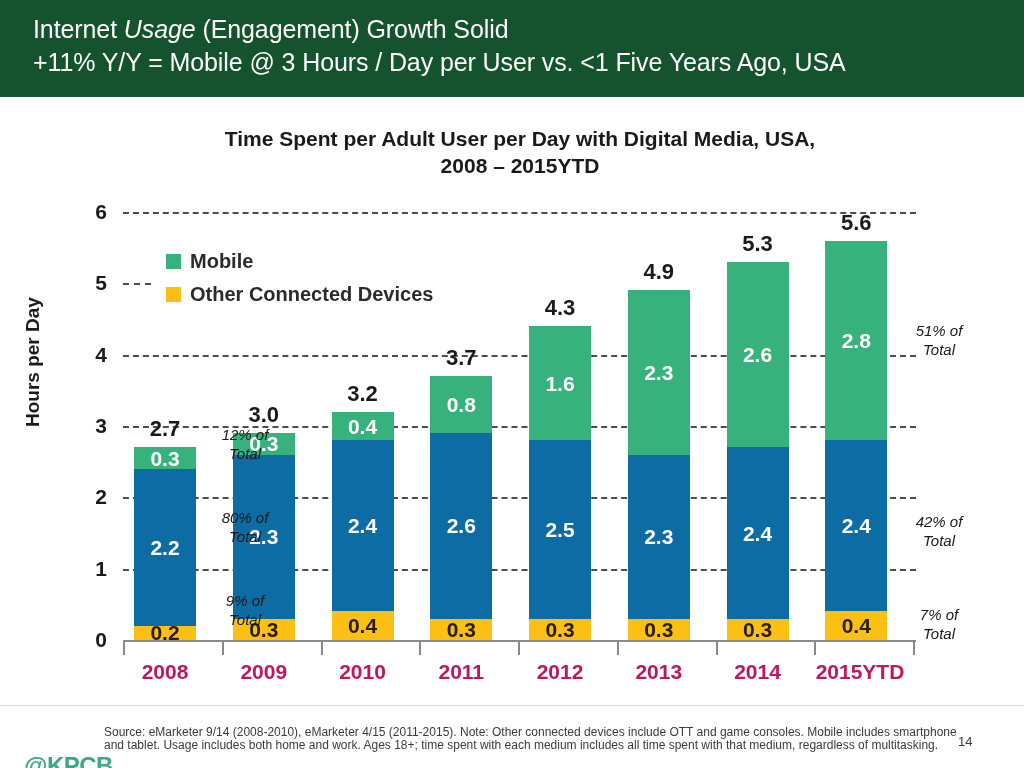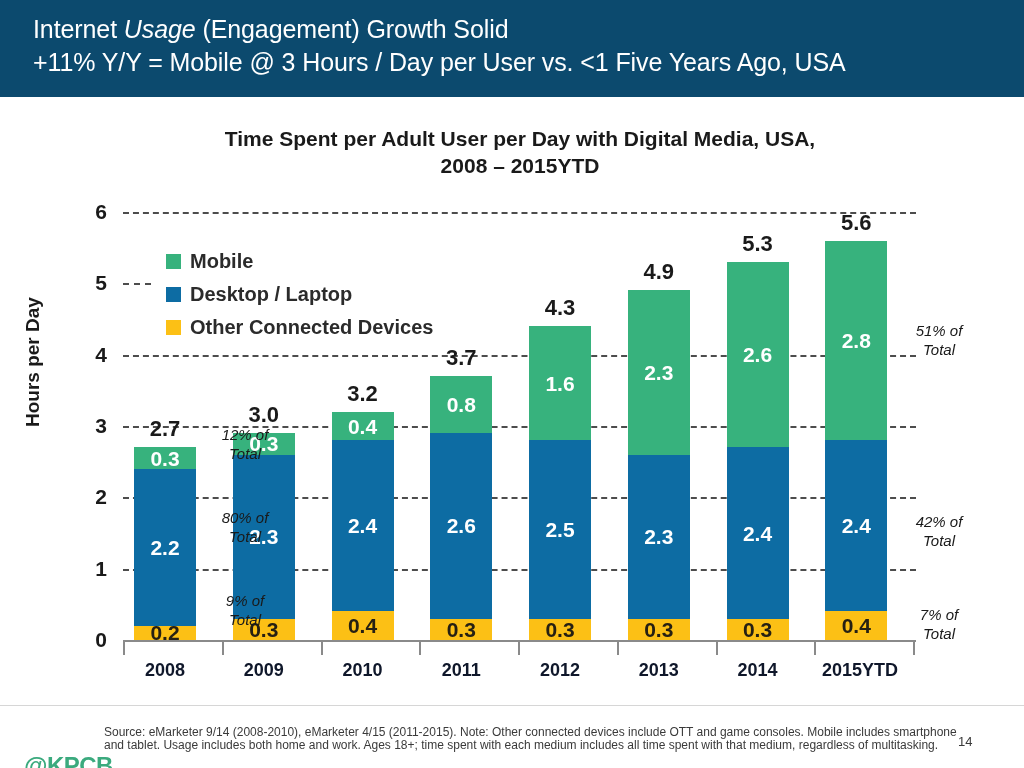--- a/index.html
+++ b/index.html
@@ -14,21 +14,21 @@
     overflow: hidden;
     position: relative;
   }
 
   
   #header-banner {
     position: absolute;
     left: 0; top: 0;
     width: 1024px;
     height: 97px;
-    background: #0c4a6e;
+    background: #14532d;
     box-sizing: border-box;
     padding: 13px 0 0 33px;
   }
   .header-line {
     color: #ffffff;
     font-size: 25px;
     line-height: 33px;
     letter-spacing: -0.1px;
     white-space: nowrap;
   }
@@ -139,23 +139,23 @@
     position: absolute;
     top: 428px;
     width: 0;
     height: 15px;
     border-left: 2px solid #8a8a8a;
   }
   .xtick-label {
     position: absolute;
     top: 448px;
     transform: translateX(-50%);
-    font-size: 18px;
-    font-weight: bold;
-    color: #0f172a;
+    font-size: 21px;
+    font-weight: bold;
+    color: #be185d;
     white-space: nowrap;
   }
 
   
   .annot {
     position: absolute;
     width: 92px;
     text-align: center;
     font-size: 15px;
     font-style: italic;
@@ -416,24 +416,20 @@
     </div>
 
   </div>
 
   <div id="legend">
     <div class="legend-row">
       <div class="legend-swatch" style="background:#37b27d;"></div>
       <div class="legend-label">Mobile</div>
     </div>
     <div class="legend-row">
-      <div class="legend-swatch" style="background:#0d6ca3;"></div>
-      <div class="legend-label">Desktop / Laptop</div>
-    </div>
-    <div class="legend-row">
       <div class="legend-swatch" style="background:#fcc015;"></div>
       <div class="legend-label">Other Connected Devices</div>
     </div>
   </div>
 
 </div>
 
 <div id="footer">
   <div id="kpcb-logo">@KPCB</div>
   <div id="footnote">Source: eMarketer 9/14 (2008-2010), eMarketer 4/15 (2011-2015). Note: Other connected devices include OTT and game consoles. Mobile includes smartphone and tablet. Usage includes both home and work. Ages 18+; time spent with each medium includes all time spent with that medium, regardless of multitasking.</div>

